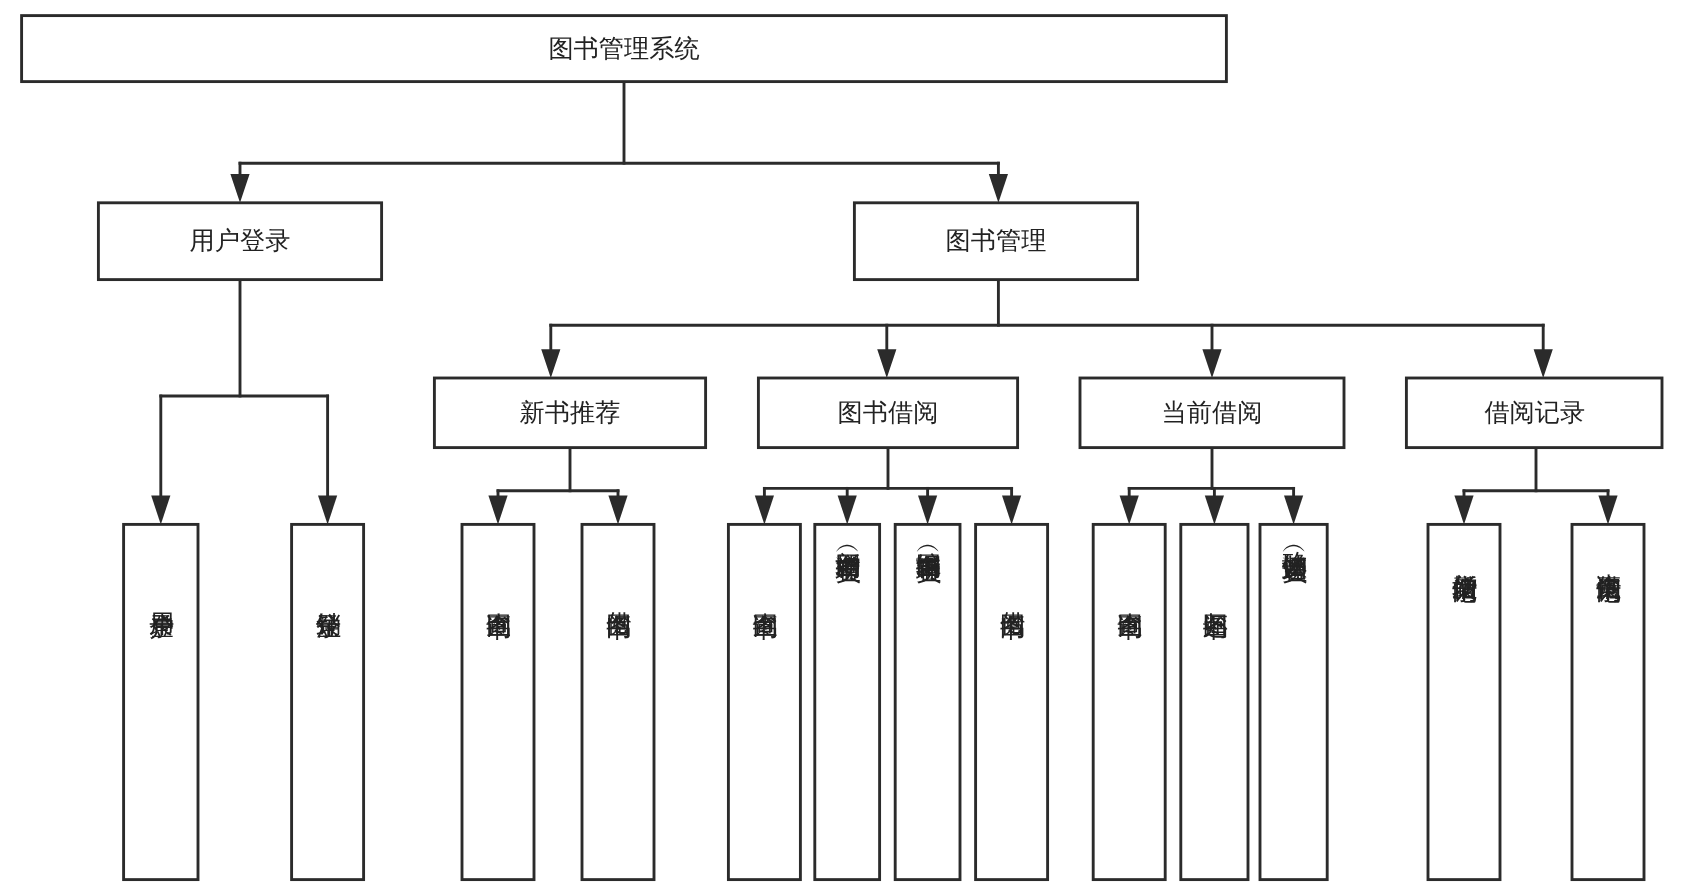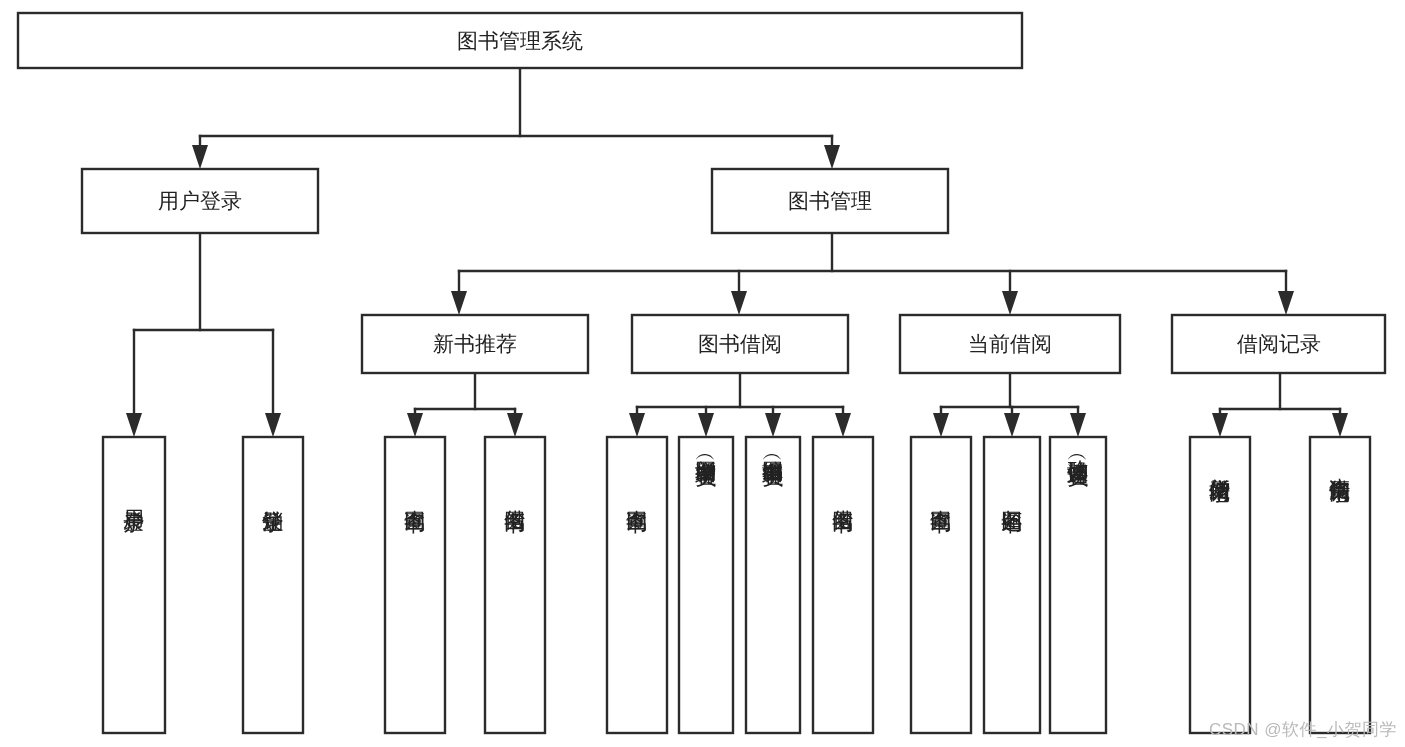--- a/index.html
+++ b/index.html
@@ -231,15 +231,14 @@
   </div>
 
   <div class="vlabel-wrap" style="left:1190px; top:437px; width:60px; height:296px; padding-top:24px;">
     <span class="vlabel">新增借阅记录</span>
   </div>
 
   <div class="vlabel-wrap" style="left:1310px; top:437px; width:60px; height:296px; padding-top:24px;">
     <span class="vlabel">查询借阅记录</span>
   </div>
 
-  <div class="watermark-text">CSDN @软件_小贺同学</div>
 
 </div>
 
 </body></html>

